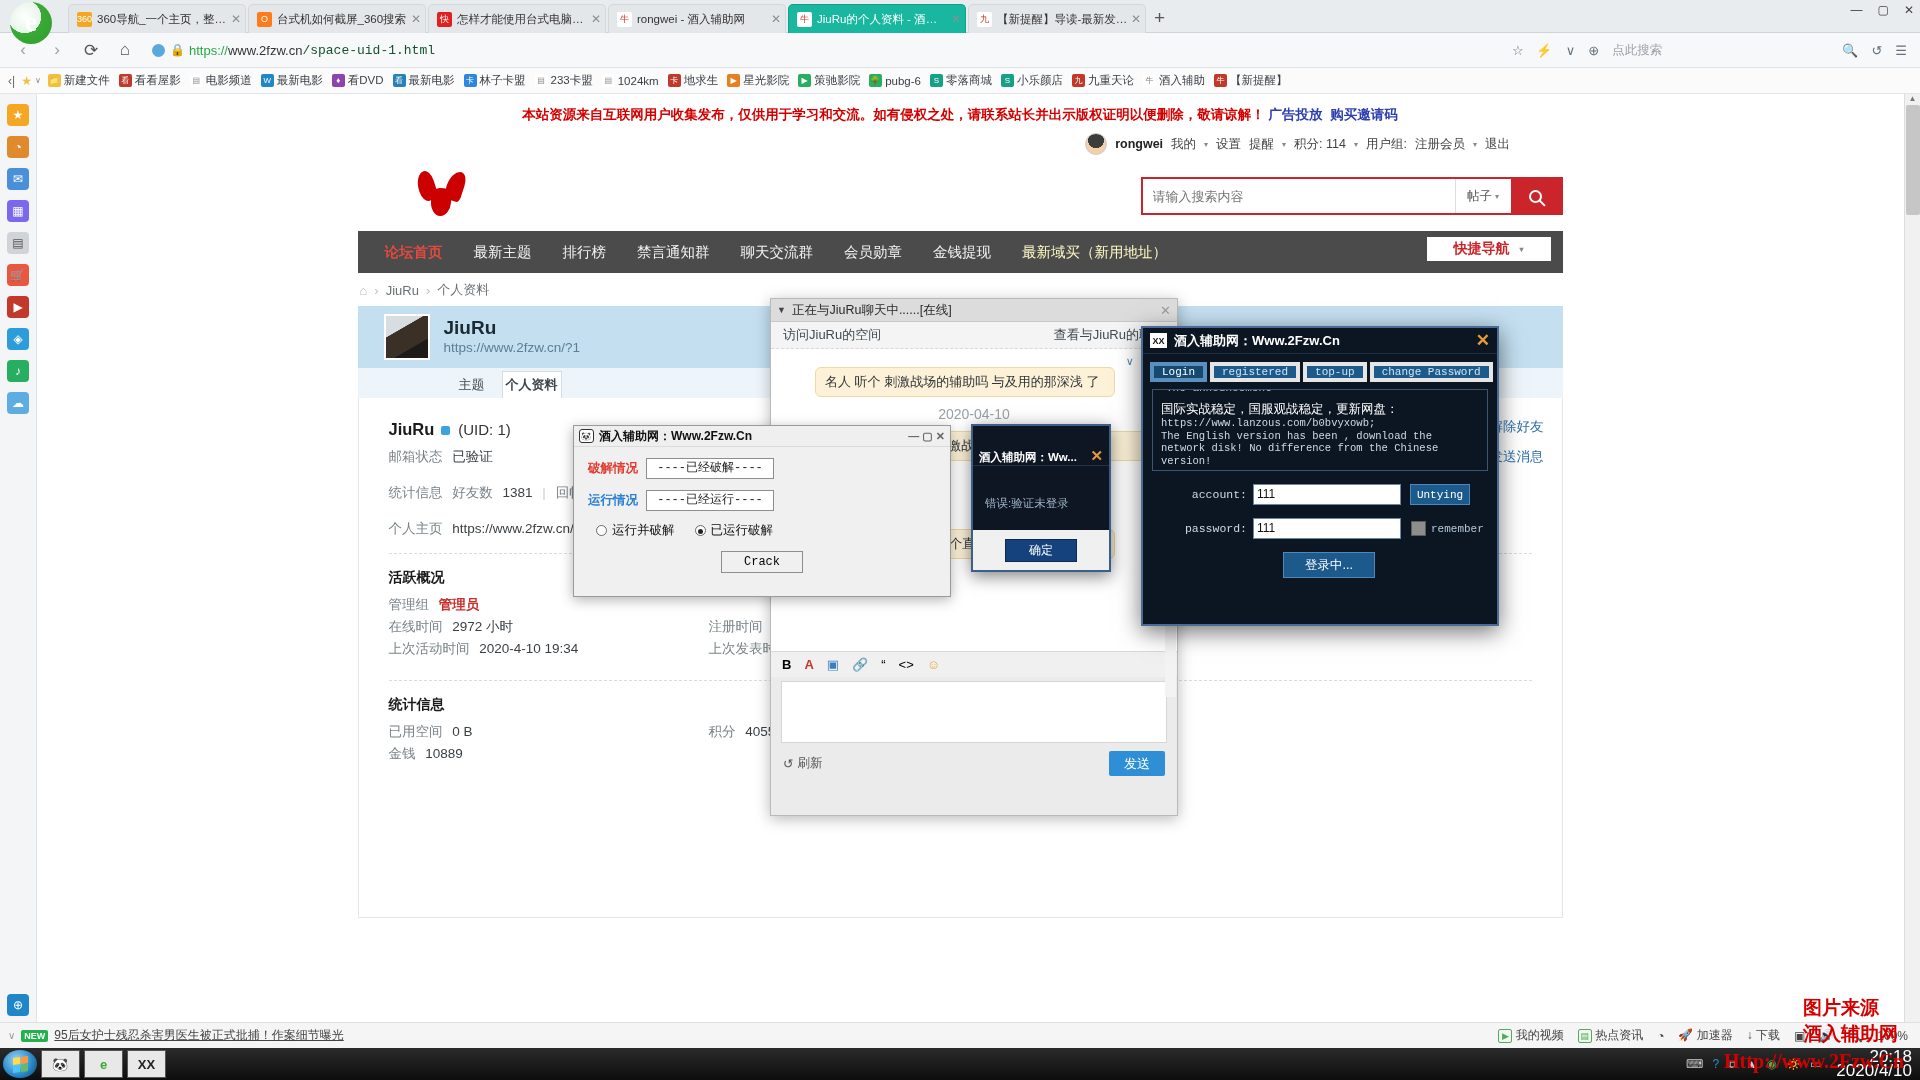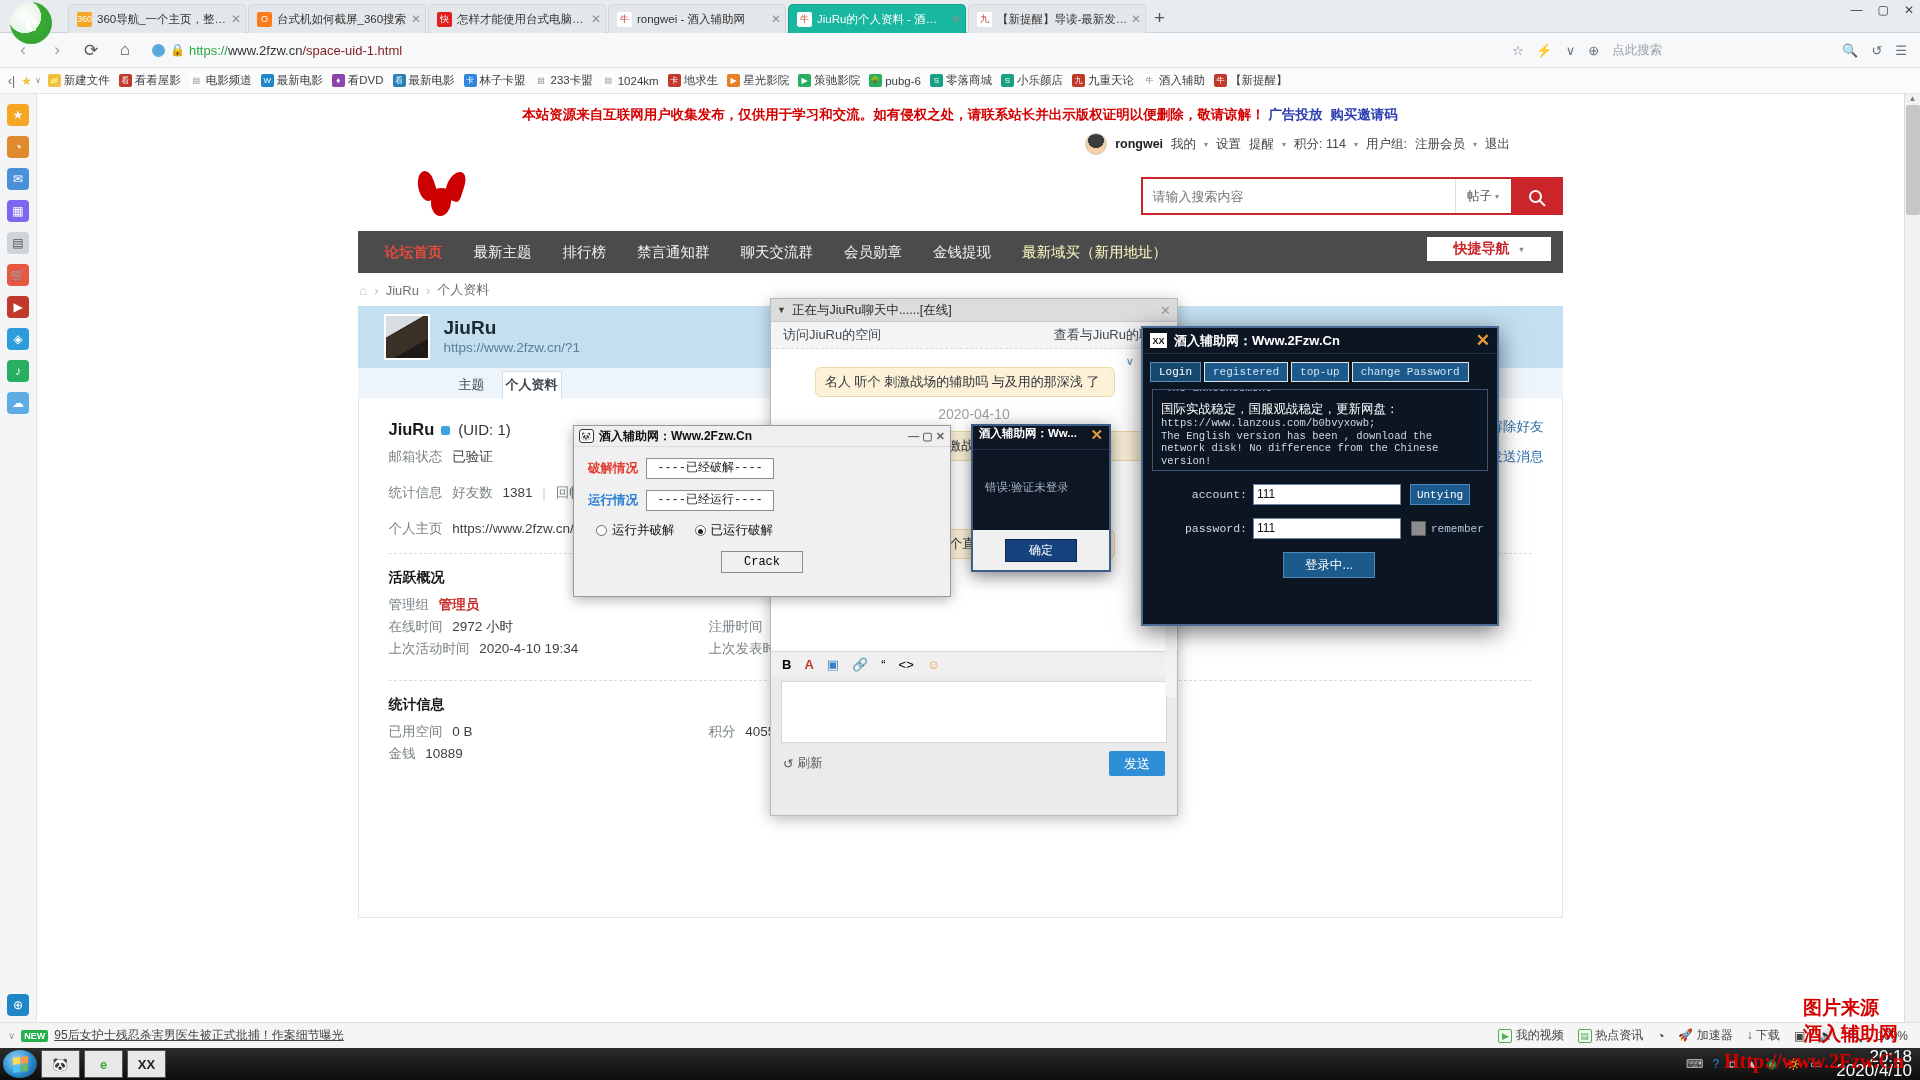--- a/index.html
+++ b/index.html
@@ -36,21 +36,21 @@
 
   #urlbar { position:absolute; left:0; top:33px; width:1920px; height:35px; background:#f7f8f9;
             display:flex; align-items:center; border-bottom:1px solid #dfe3e6;}
   .navbtn { font-size:17px; color:#9aa0a6; margin-left:12px; width:22px; text-align:center; }
   .navbtn.active { color:#555; }
   .urlfield { flex:1; height:24px; margin:0 8px 0 16px; display:flex; align-items:center;
               font-size:13px; color:#5a6066; }
   .urlfield .lock { color:#2aa745; margin-right:4px; font-size:12px; }
   .urlfield .globe { width:13px;height:13px;border-radius:50%;background:#5aa9dd;margin-right:5px;}
   .urlfield .dom { color:#333; }
-  .urlfield .pth { color:#7f1d1d; }
+  .urlfield .pth { color:#14532d;font-family:Liberation Mono, monospace; }
   .ubicon { margin-right:13px; font-size:13px; color:#66707a; }
   .searchbox { width:220px; font-size:12.5px; color:#9aa0a6; margin-right:10px; }
 
   #bookmarks { position:absolute; left:0; top:68px; width:1920px; height:26px; background:#fbfbfc;
                display:flex; align-items:center; border-bottom:1px solid #e2e6e9; overflow:hidden;}
   .bmk { display:flex; align-items:center; font-size:11.5px; color:#3a3f44; margin-right:9px;
          white-space:nowrap; }
   .bmk .bi { width:13px;height:13px;margin-right:3px;border-radius:2px;flex:0 0 13px;
              display:flex;align-items:center;justify-content:center;font-size:8px;color:#fff; }
 
@@ -202,21 +202,21 @@
             border-radius:50% 50% 50% 20%; }
   .peye { position:absolute;top:26px;width:13px;height:3px;background:#2b2b2b;border-radius:2px; }
   .peye.l{left:12px;} .peye.r{right:12px;}
   .pmouth{position:absolute;left:26px;top:40px;width:20px;height:12px;background:#8a6fa8;
           border-radius:0 0 10px 10px;}
   .rtxt { position:absolute; font-size:6px; color:#3a3a3a; }
 
   
   #errdlg { position:absolute; left:971px; top:424px; width:140px; height:148px;
             background:#0d1622; border:2px solid #3c5f8a; box-shadow:0 4px 16px rgba(0,0,0,.5); }
-  #errdlg .eth { height:24px; background:#0d1622; display:flex;align-items:flex-start;
+  #errdlg .eth { height:40px; background:#0d1622; display:flex;align-items:flex-end;
                  padding:0 6px; border-bottom:1px solid #22334a; }
   #errdlg .eth .t { font-size:11.5px; font-weight:bold; color:#ffffff;
                     font-family:"Liberation Sans",sans-serif; }
   #errdlg .eth .x { margin-left:auto; color:#e59b3a; font-size:15px; font-weight:bold; }
   #errdlg .emsg { color:#9fb2c6; font-size:11.5px; padding:30px 0 0 12px; }
   #errdlg .efoot { position:absolute;left:0;bottom:0;width:100%;height:40px;background:#f0f0f0;
                    display:flex;align-items:center;justify-content:center; }
   #errdlg .okb { width:72px;height:23px;background:#15427c;color:#fff;font-size:12px;
                  display:flex;align-items:center;justify-content:center;border:1px solid #0d2a52; }
 
@@ -226,21 +226,21 @@
   #login .lth { height:26px; display:flex;align-items:center;gap:7px;padding:0 7px;
                 border-bottom:1px solid #1d2d42; }
   #login .xxico { width:17px;height:15px;background:#fff;color:#111;font-size:9px;font-weight:bold;
                   display:flex;align-items:center;justify-content:center;
                   font-family:"Liberation Sans",sans-serif; }
   #login .lt { font-size:13px;font-weight:bold;color:#fff; }
   #login .lx { margin-left:auto;color:#e59b3a;font-size:17px;font-weight:bold;line-height:14px; }
   #login .ltabs { display:flex; margin:8px 0 0 7px; }
   .ltab { height:20px; padding:0 8px; background:#1d5a8c; color:#cfe3f3;
           font-family:"Liberation Mono",monospace; font-size:11px; margin-right:3px;
-          display:flex;align-items:center; border:1px solid #e5e5e5; }
+          display:flex;align-items:center; border:4px solid #e5e5e5; }
   .ltab.on { background:#16496f; color:#ffffff; border-color:#5b8fc0; }
   #login .fset { margin:7px 9px 0 9px; border:1px solid #3a5574; padding:12px 8px 5px 8px;
                  position:relative; height:82px; overflow:hidden; }
   #login .flg { position:absolute; left:9px; top:-8px; background:#0c1522; padding:0 4px;
                 color:#b6c7d8; font-family:"Liberation Mono",monospace; font-size:11px; }
   #login .ann1 { color:#ffffff; font-size:12.5px; line-height:15px; }
   #login .ann2 { color:#cfd9e4; font-family:"Liberation Mono",monospace; font-size:10.5px;
                  line-height:12.5px; }
   #login .frow { display:flex; align-items:center; margin-top:13px; padding-left:38px; }
   #login .fl { width:66px; color:#cfd9e4; font-family:"Liberation Mono",monospace;

